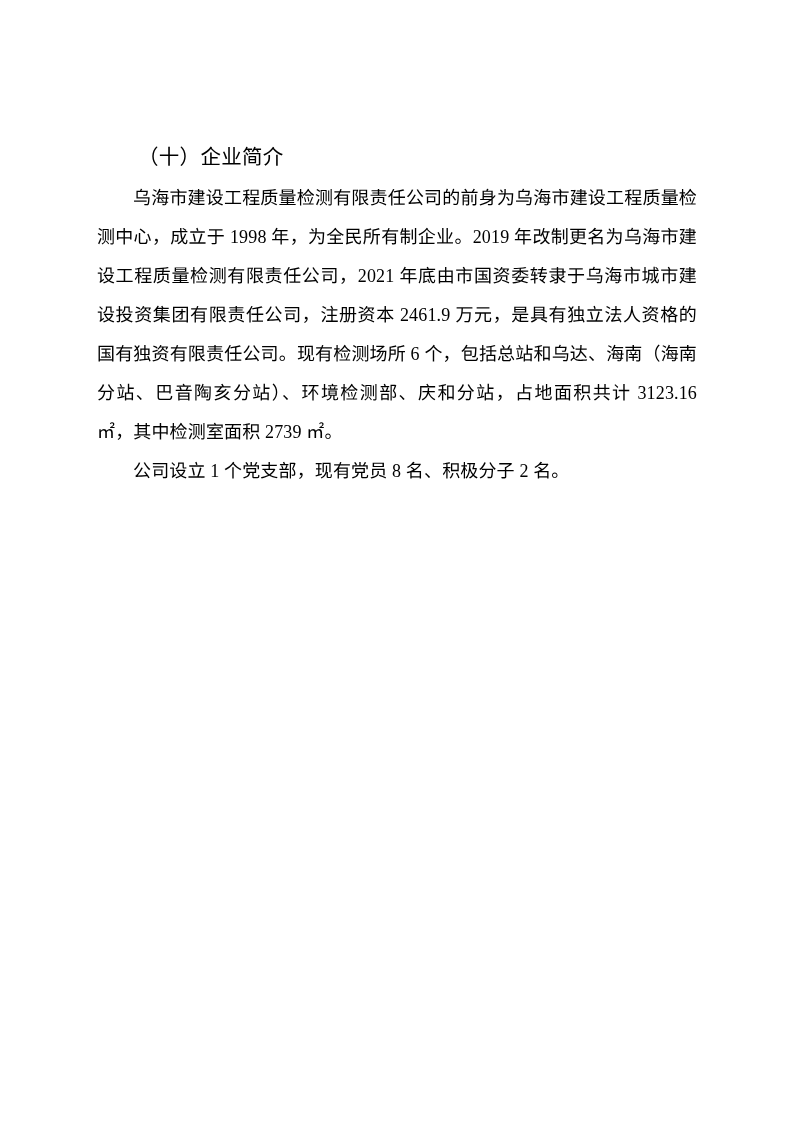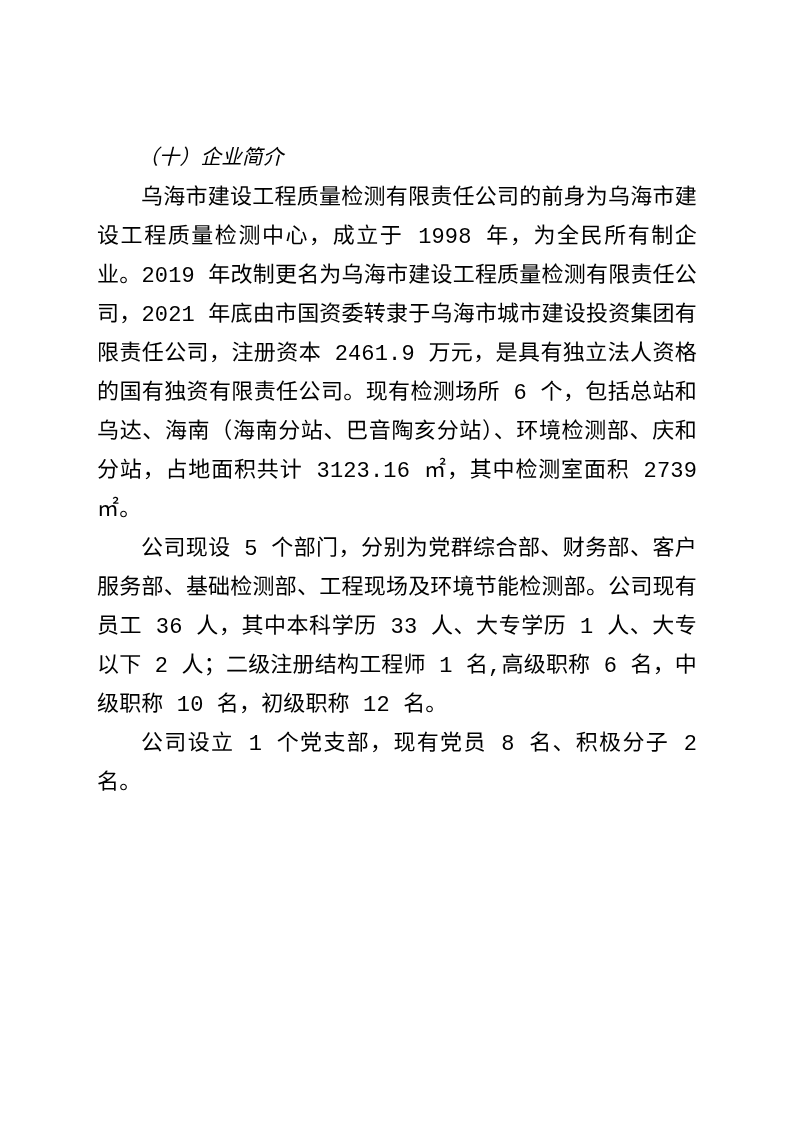--- a/index.html
+++ b/index.html
@@ -27,39 +27,36 @@
     top: 138px;
     width: 600px;
   }
   .heading {
     font-size: 20.5px;
     line-height: 39px;
     text-indent: 2em;
     letter-spacing: 0.3px;
     margin: 0 0 2px 0;
     font-weight: normal;
-    font-style: italic;
   }
   .para {
-    font-size: 22px;
+    font-size: 18px;
     line-height: 39px;
     text-indent: 2em;
     text-align: justify;
     text-justify: inter-ideograph;
     margin: 0;
     letter-spacing: 0.15px;
-    font-family: Liberation Mono, monospace;
   }
   .para + .para {
     margin-top: 0;
   }
 </style>
 </head>
 <body>
 
 <div class="page">
   <div class="content">
     <p class="heading">（十）企业简介</p>
     <p class="para">乌海市建设工程质量检测有限责任公司的前身为乌海市建设工程质量检测中心，成立于 1998 年，为全民所有制企业。2019 年改制更名为乌海市建设工程质量检测有限责任公司，2021 年底由市国资委转隶于乌海市城市建设投资集团有限责任公司，注册资本 2461.9 万元，是具有独立法人资格的国有独资有限责任公司。现有检测场所 6 个，包括总站和乌达、海南（海南分站、巴音陶亥分站）、环境检测部、庆和分站，占地面积共计 3123.16 ㎡，其中检测室面积 2739 ㎡。</p>
-    <p class="para">公司现设 5 个部门，分别为党群综合部、财务部、客户服务部、基础检测部、工程现场及环境节能检测部。公司现有员工 36 人，其中本科学历 33 人、大专学历 1 人、大专以下 2 人；二级注册结构工程师 1 名,高级职称 6 名，中级职称 10 名，初级职称 12 名。</p>
     <p class="para">公司设立 1 个党支部，现有党员 8 名、积极分子 2 名。</p>
   </div>
 </div>
 
 </body></html>

